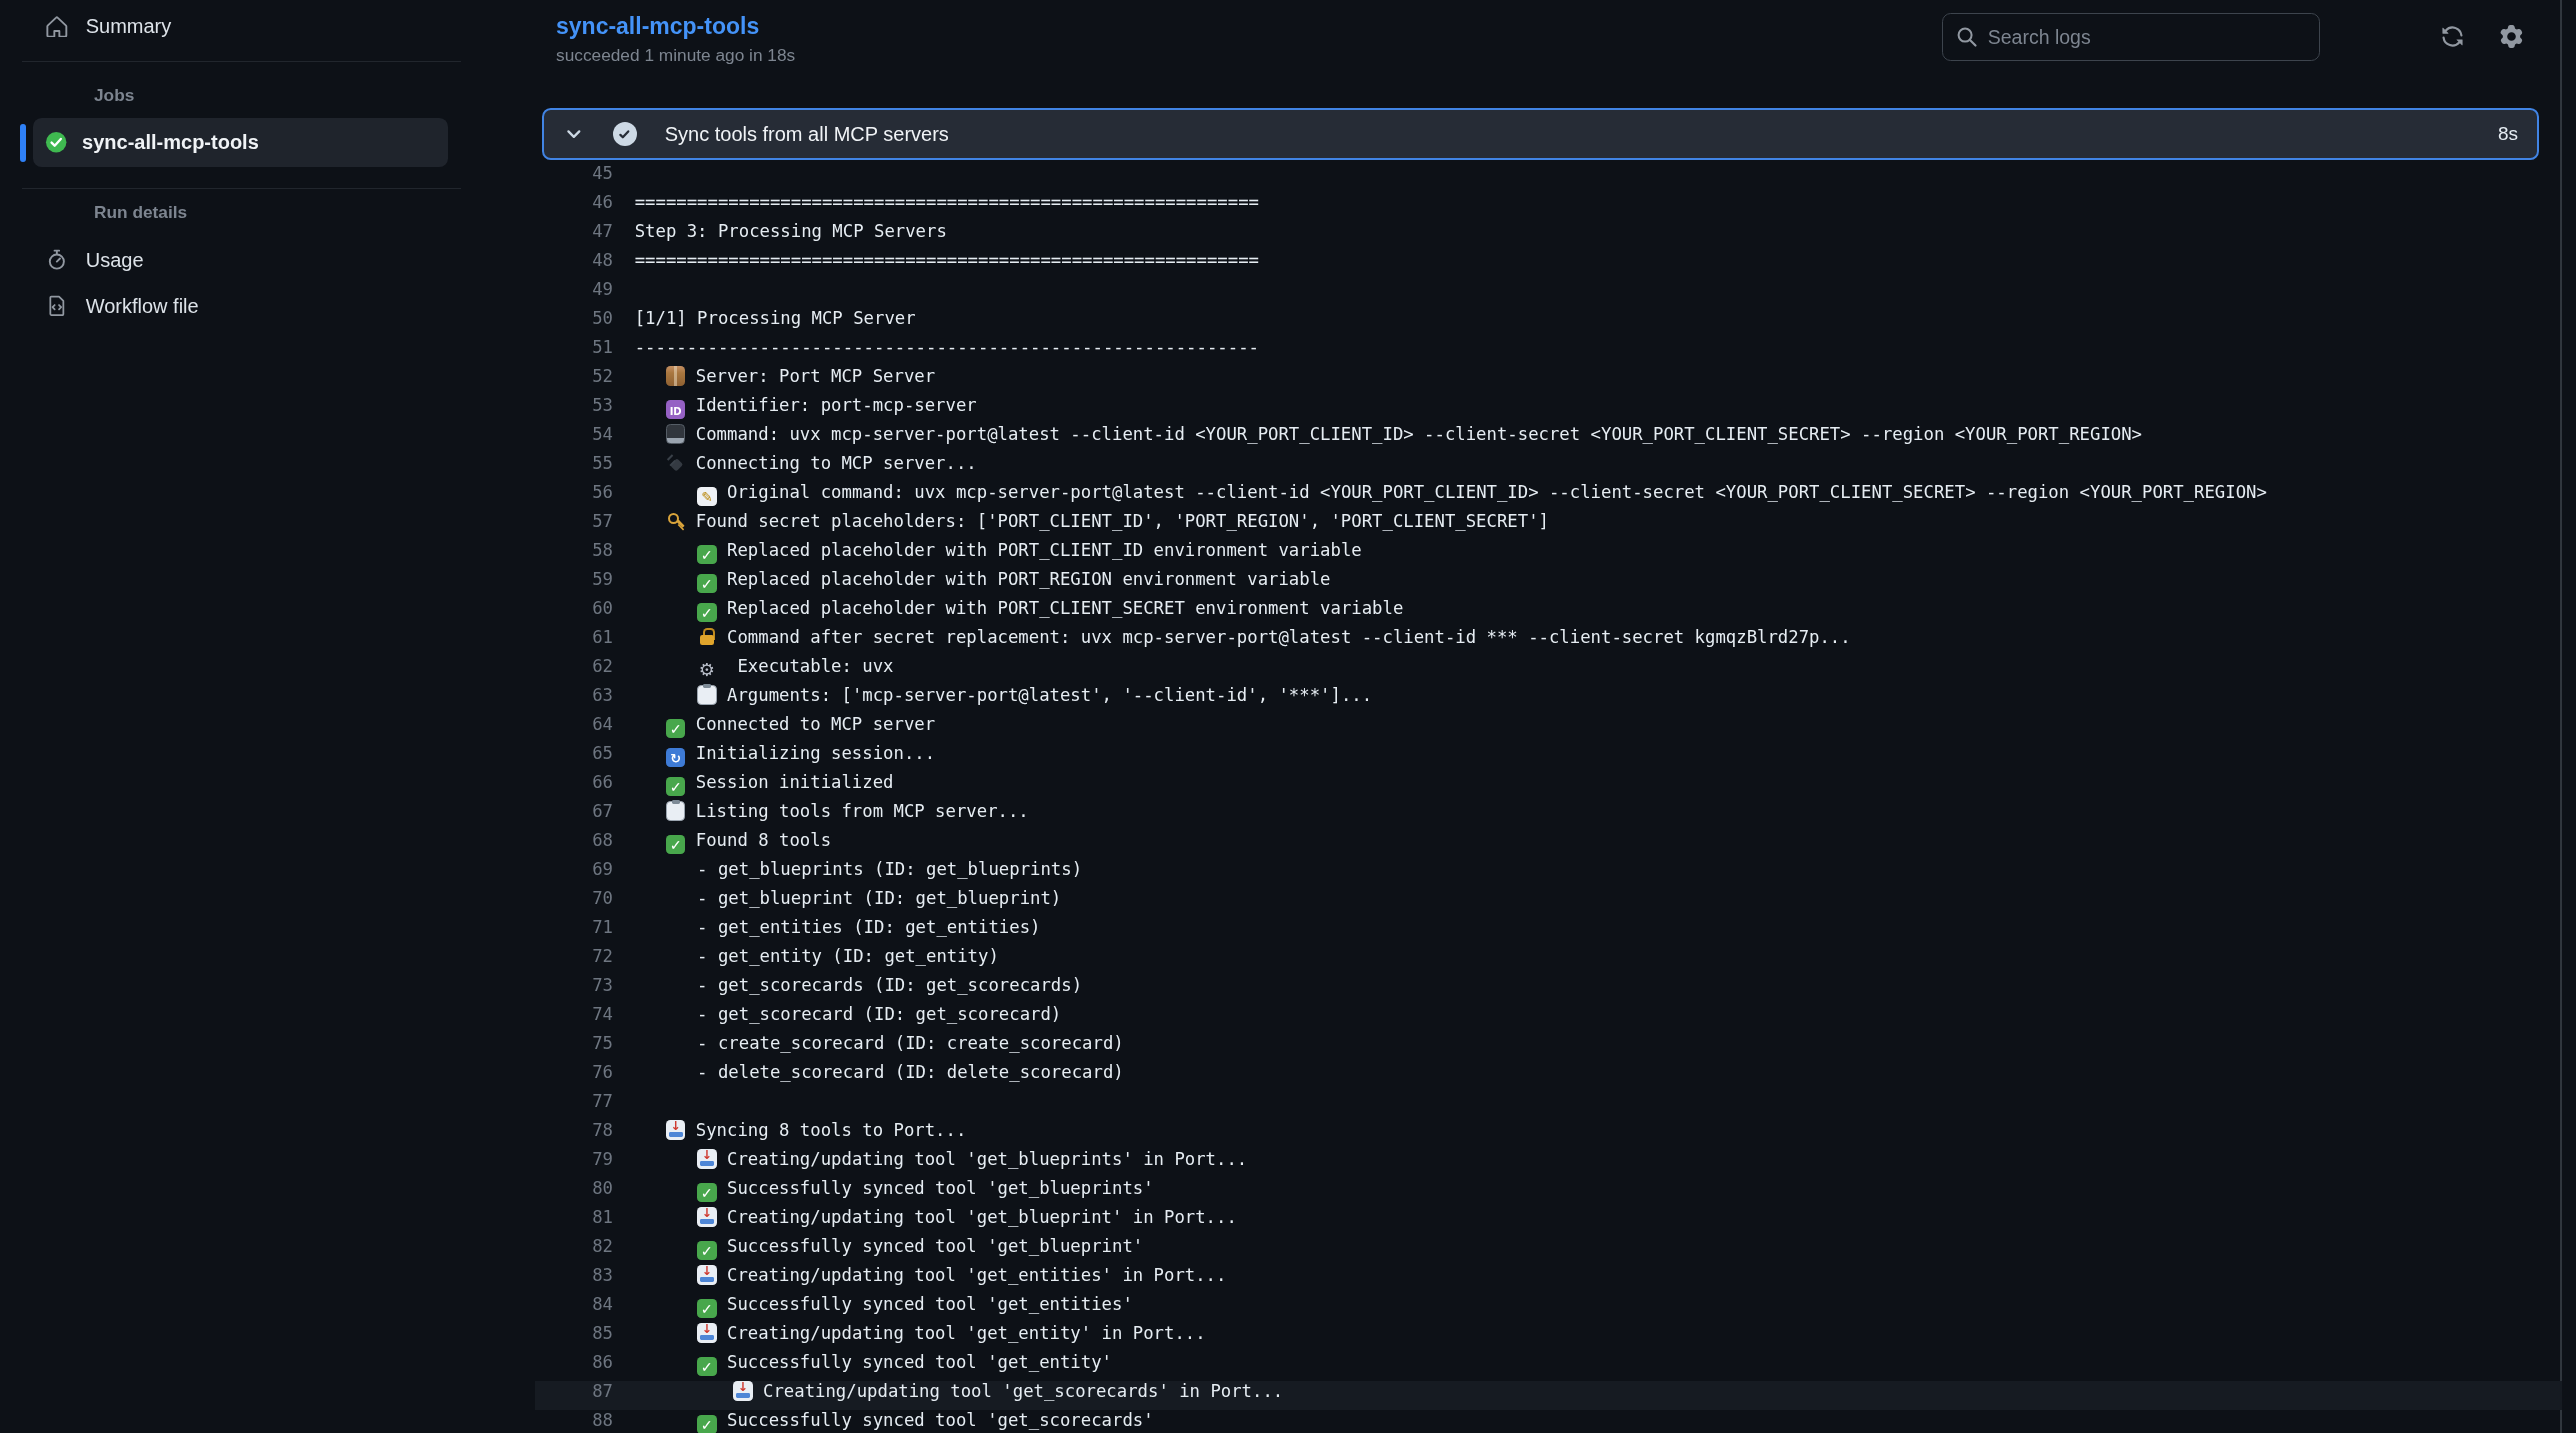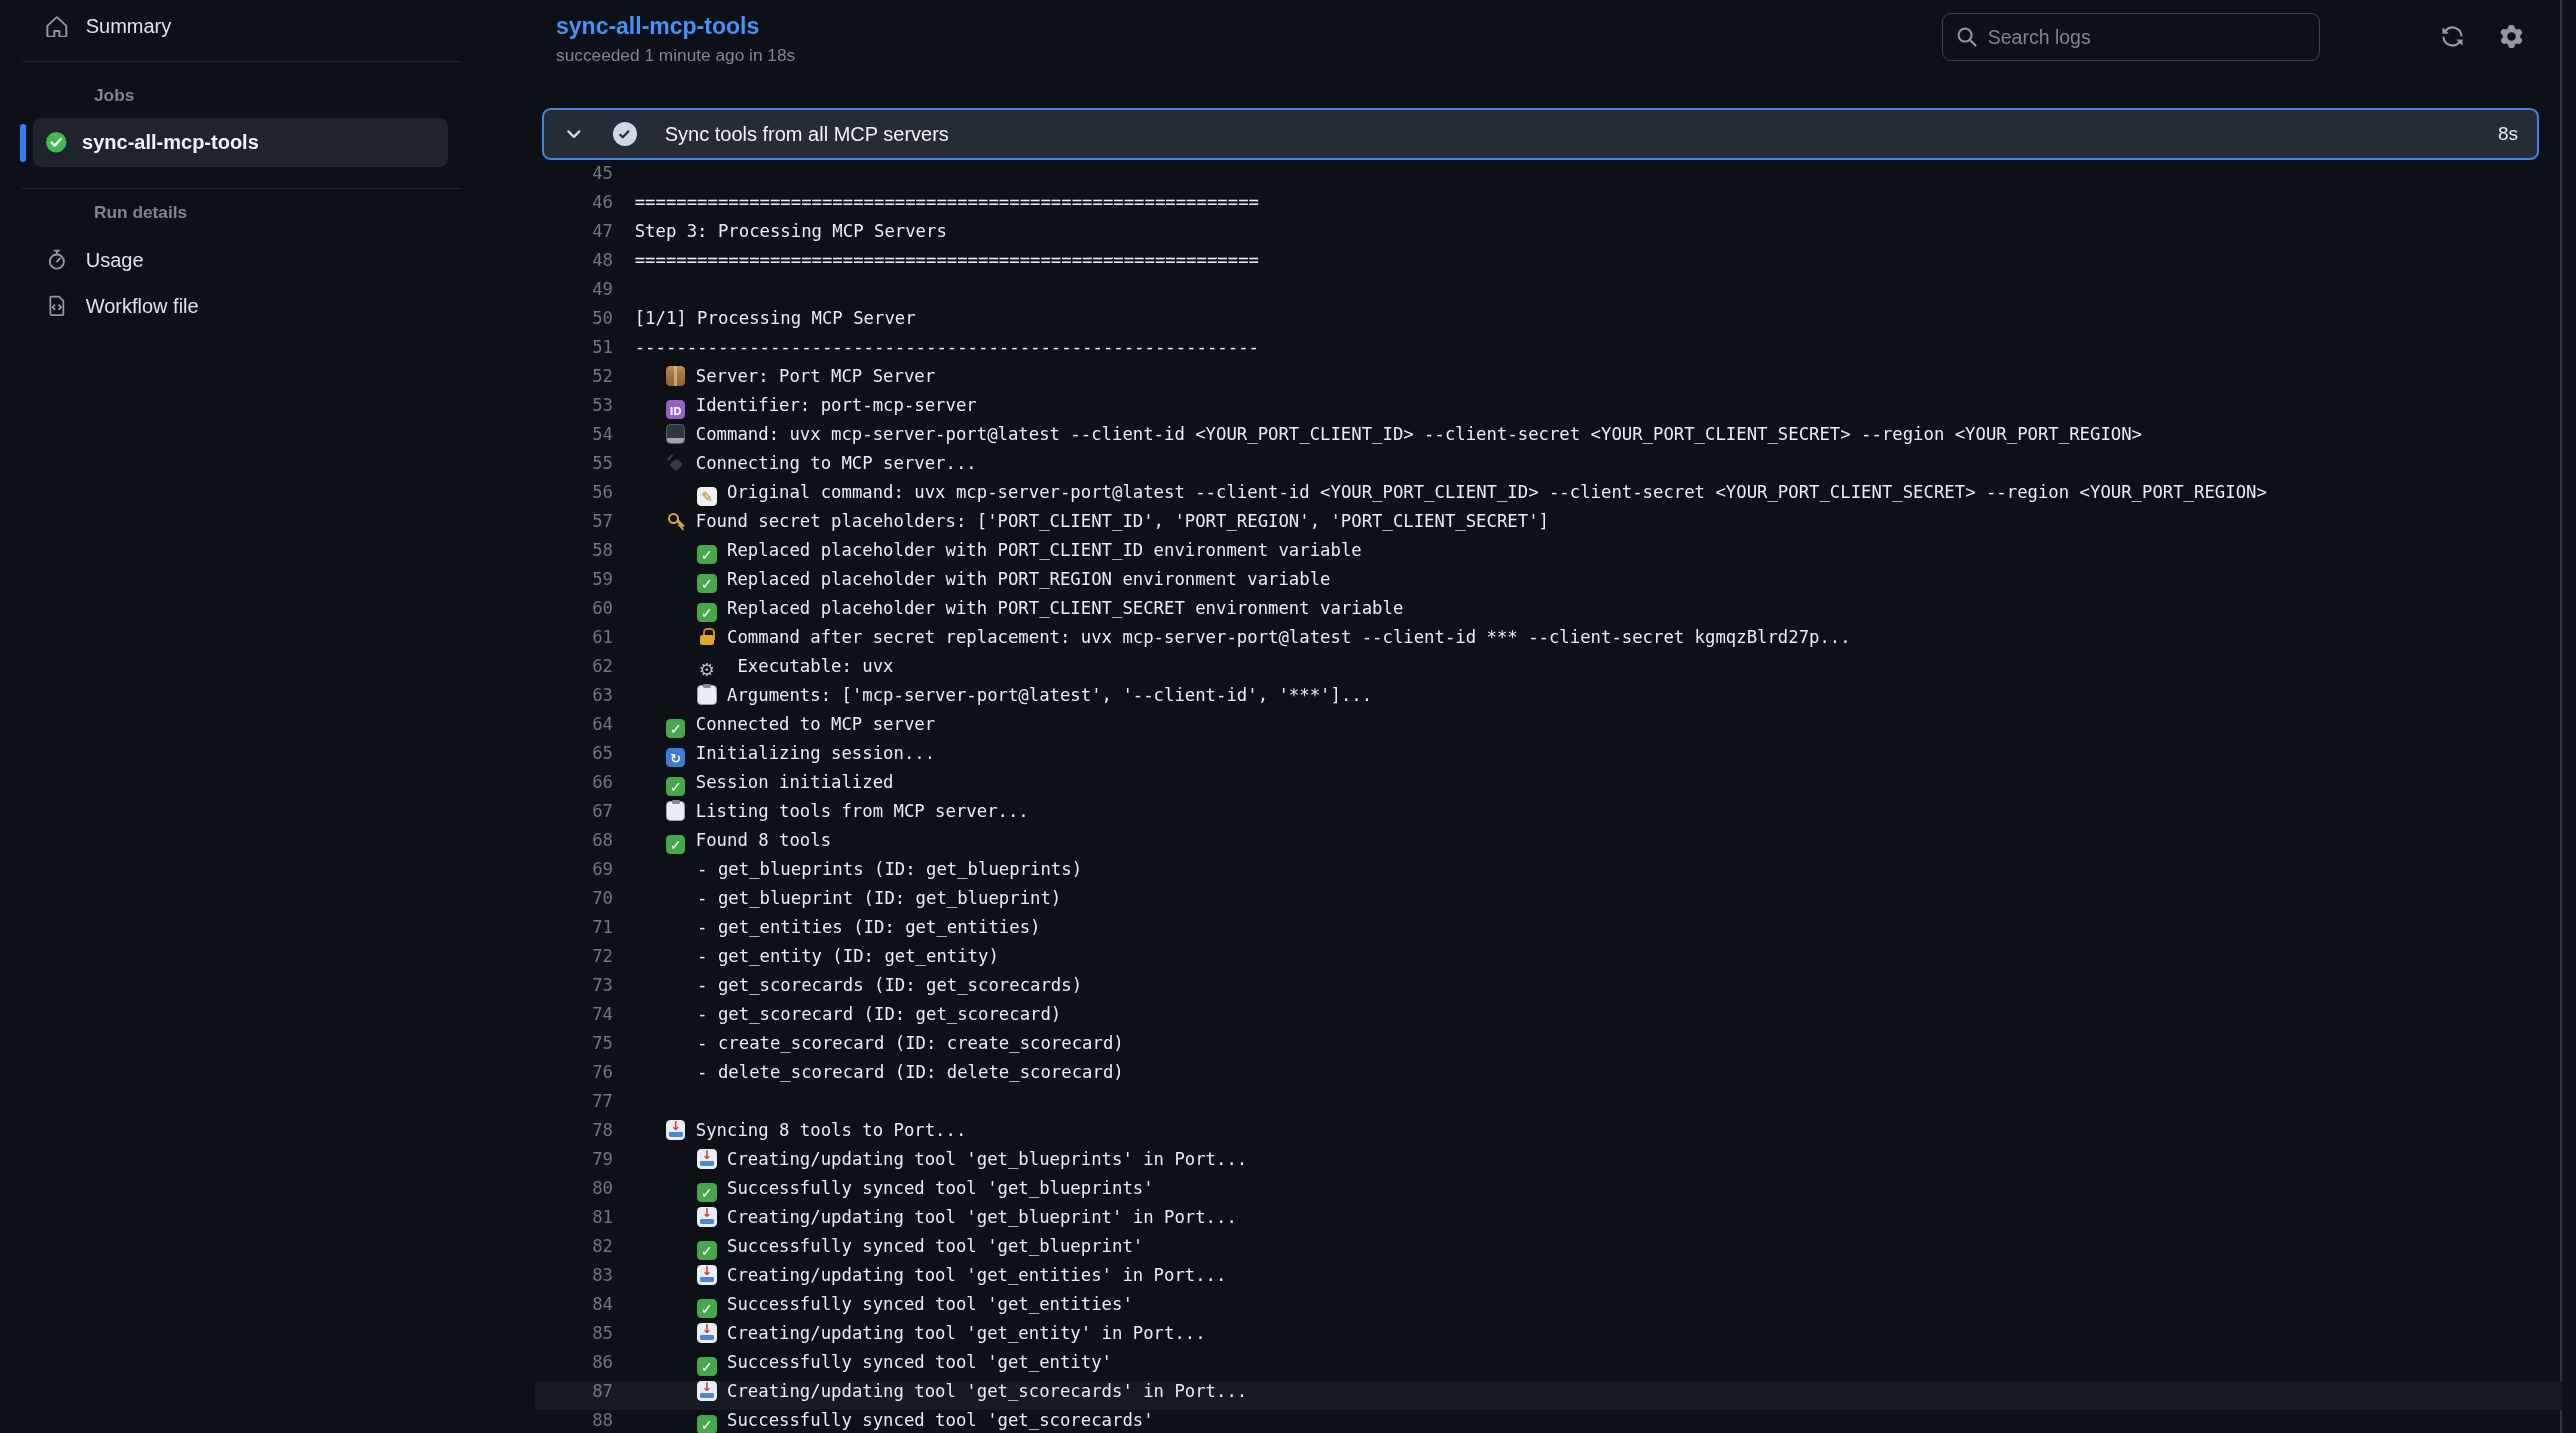--- a/index.html
+++ b/index.html
@@ -40,21 +40,21 @@
     background:#262c36; border:2.2px solid #4184e4; border-radius:8.7px;
     display:flex; align-items:center; padding:16px 19px; gap:28px; cursor:pointer; }
   .step-title { font-size:20px; font-weight:500; color:#f0f3f6; }
   .step-duration { margin-left:auto; font-size:19px; color:#e6edf3; }
   .step-check-circle { width:24px; height:24px; border-radius:50%; background:#cdd9e5;
     display:flex; align-items:center; justify-content:center; flex:none; }
   
   .log { position:absolute; left:535px; top:163px; width:2027px;
     font-family:"DejaVu Sans Mono", monospace; font-size:17.3px; }
   .log-row { height:29px; display:flex; }
-  .log-row.hl { background:#161b22; }
+  .log-row.hl { background:#161b22;gap:36px; }
   .log-num { width:78px; text-align:right; color:#6e7681; flex:none; cursor:pointer; }
   .log-text { margin-left:21.7px; white-space:pre; color:#e6edf3; }
   
   .em { display:inline-block; position:relative; width:19.5px; height:19.5px; border-radius:4.3px;
     vertical-align:-3.6px; text-align:center; line-height:19.5px;
     font-family:"DejaVu Sans", sans-serif; overflow:visible; }
   .em-check { background:#48a74c; }
   .em-check::before { content:"✓"; color:#fff; font-size:14.4px; font-weight:700; }
   .em-inbox { background:#e9eef4; overflow:hidden; }
   .em-inbox::before { content:"↓"; display:block; color:#cf3a30; font-size:12.3px; font-weight:700; line-height:13.7px; }

